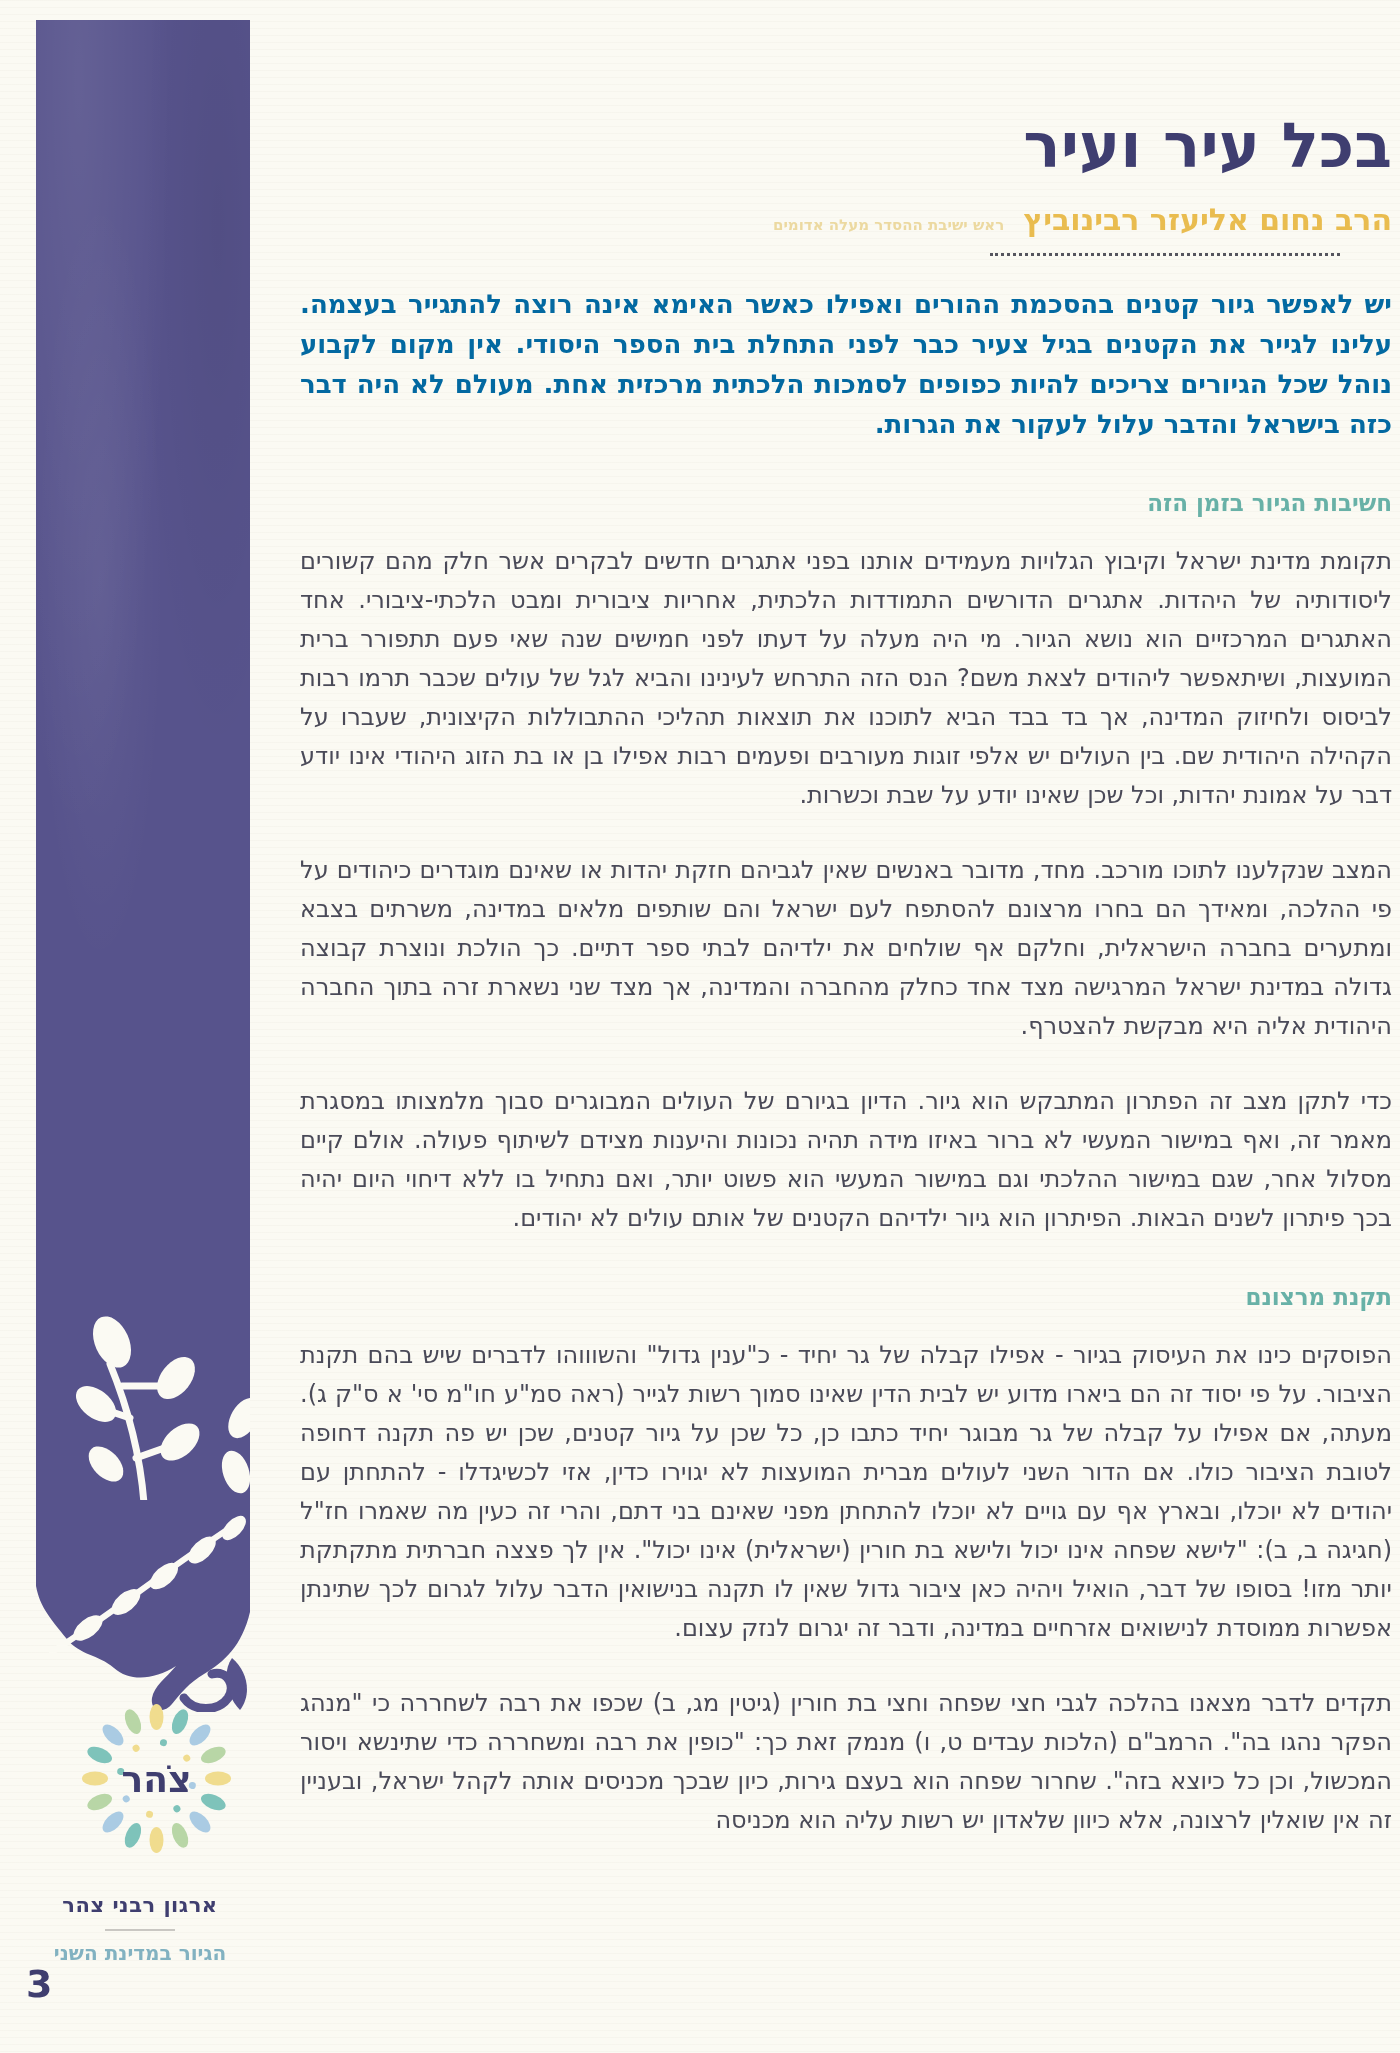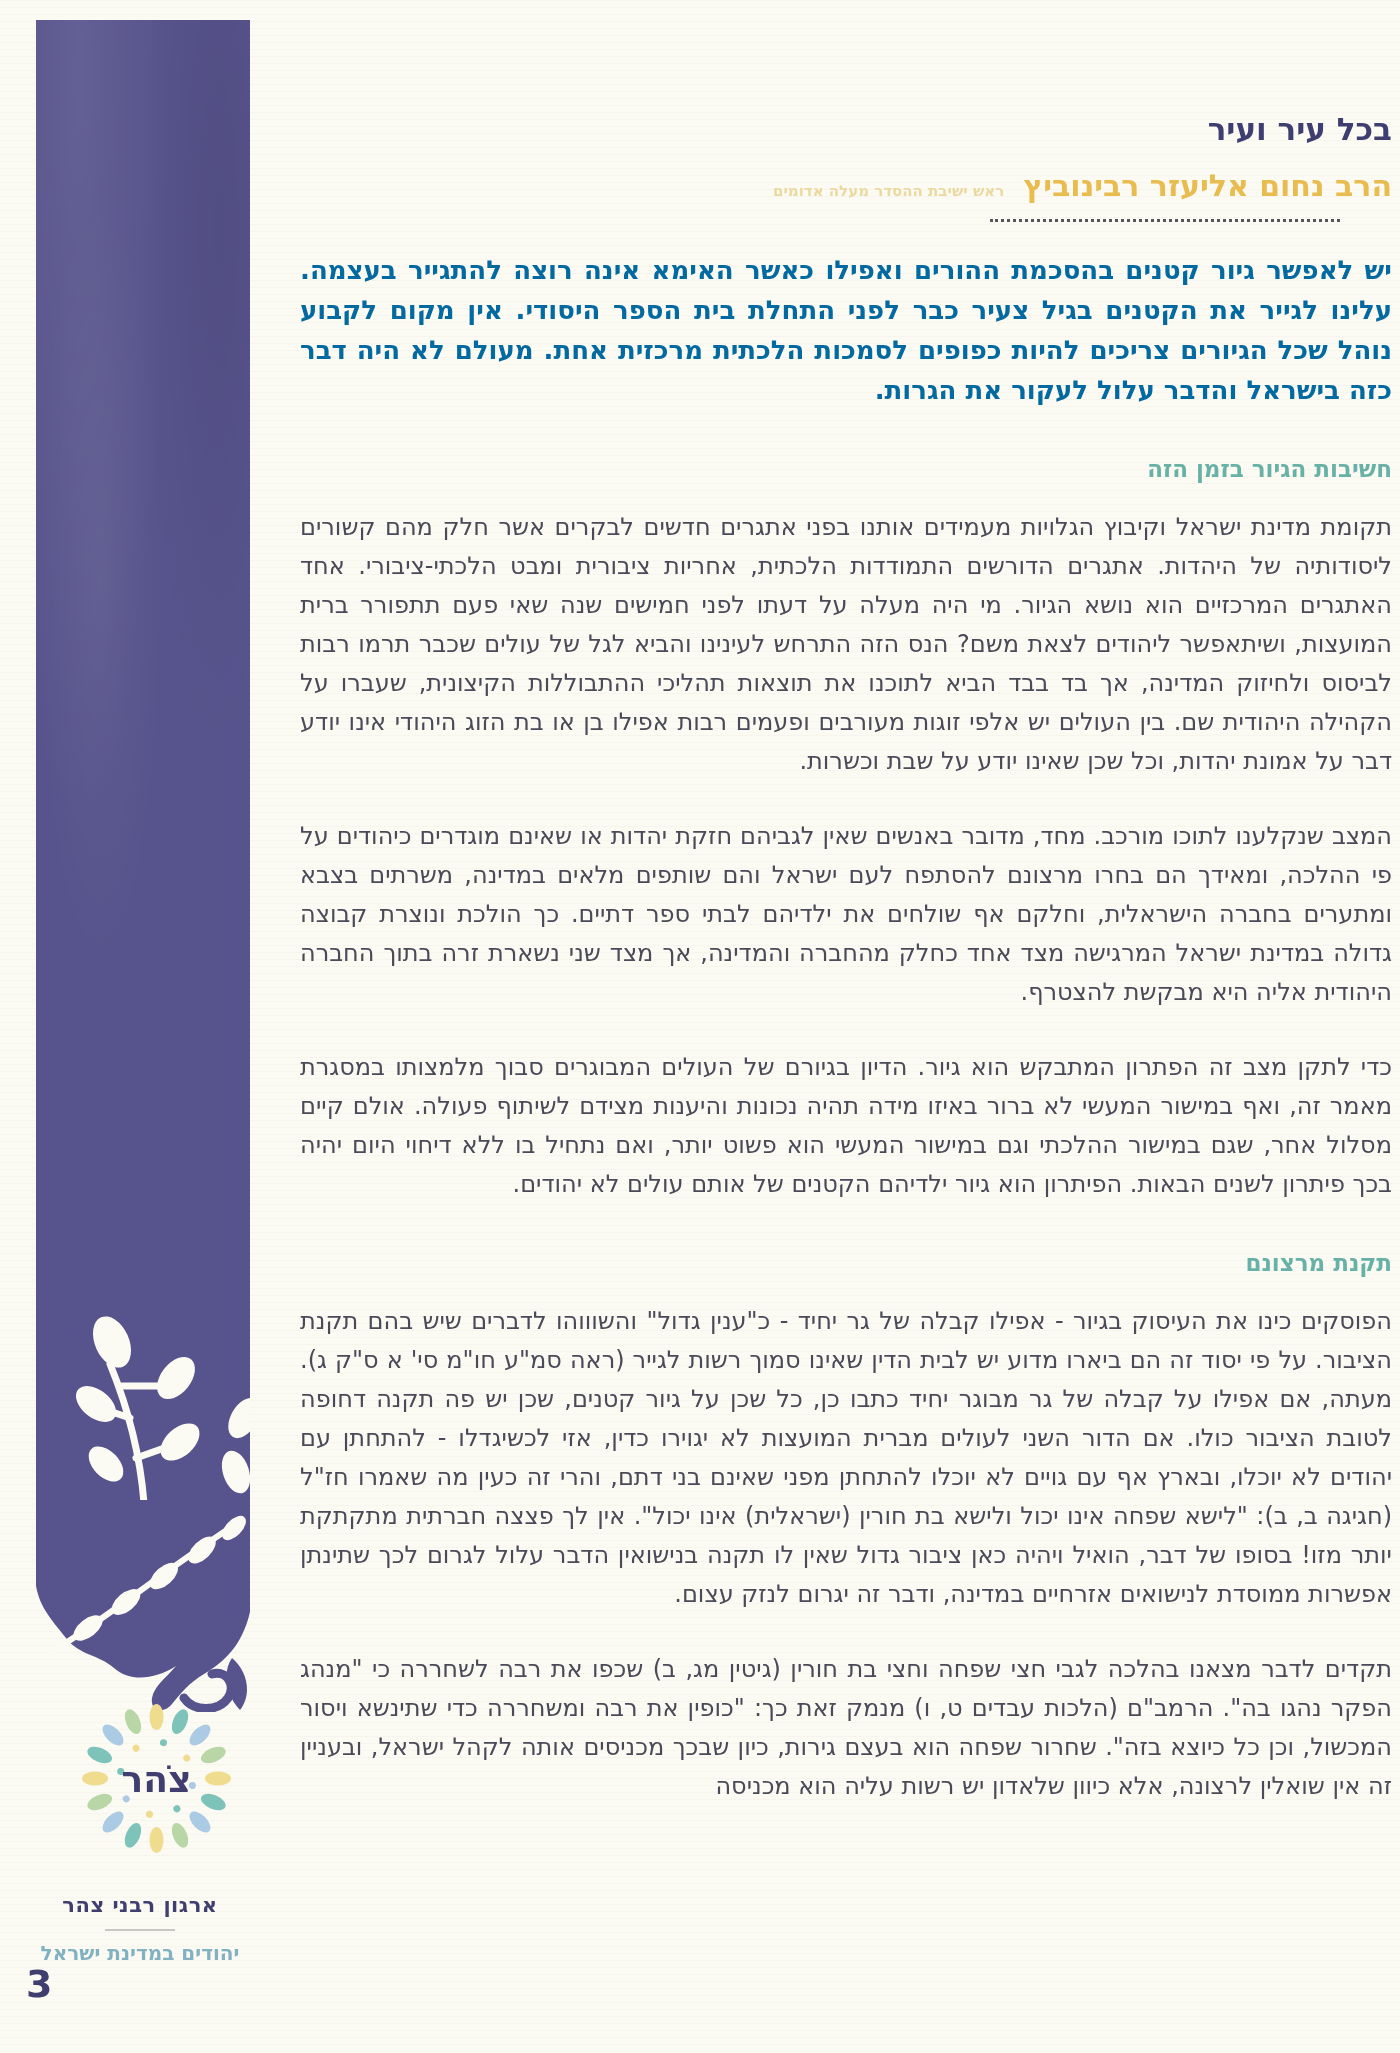--- a/index.html
+++ b/index.html
@@ -34,21 +34,21 @@
   .org-subtitle { color:#82b2c1; font-size:20px; font-weight:bold; }
   .page-num { position:absolute; left:26px; top:1962px; color:#3f3e6f; font-size:38px; font-weight:bold; }
 
   
   .article {
     position:absolute; left:300px; right:8px; top:112px;
     direction:rtl; text-align:justify;
   }
   .title {
     font-family:"DejaVu Serif","DejaVu Sans",serif;
-    color:#3f3e70; font-size:31px; font-weight:bold;
+    color:#3f3e70; font-size:62px; font-weight:bold;
     text-align:right; line-height:1.1; margin-bottom:22px;
   }
   .byline { text-align:right; white-space:nowrap; }
   .byline .name { color:#e9bc4f; font-size:30px; font-weight:bold; }
   .byline .role { color:#ecd9a0; font-size:15px; font-weight:bold; margin-right:14px; }
   .dotted-rule {
     width:350px; margin:16px 52px 0 0;
     border-bottom:3px dotted #55555e; height:0;
   }
   .intro {
@@ -134,21 +134,21 @@
     <circle cx="78.5" cy="42" r="3.5" fill="#aacbe3" transform="rotate(236 78.5 78.5)"></circle>
     <circle cx="78.5" cy="42" r="3.5" fill="#7ec3ba" transform="rotate(281 78.5 78.5)"></circle>
     <circle cx="78.5" cy="42" r="3.5" fill="#f0dc8e" transform="rotate(326 78.5 78.5)"></circle>
   </g>
   <text x="78.5" y="92" text-anchor="middle" font-size="36" font-weight="bold" fill="#3f3e6f" font-family="DejaVu Sans, sans-serif">צֹהר</text>
 </svg>
 
 <div class="org-block">
   <div class="org-name">ארגון רבני צהר</div>
   <div class="org-divider"></div>
-  <div class="org-subtitle">יהודים במדינת ישראל</div>
+  <div class="org-subtitle">הגיור במדינת השני</div>
 </div>
 
 <div class="page-num">3</div>
 
 <main class="article">
   <h1 class="title">בכל עיר ועיר</h1>
 
   <div class="byline">
     <span class="name">הרב נחום אליעזר רבינוביץ</span>
     <span class="role">ראש ישיבת ההסדר מעלה אדומים</span>

